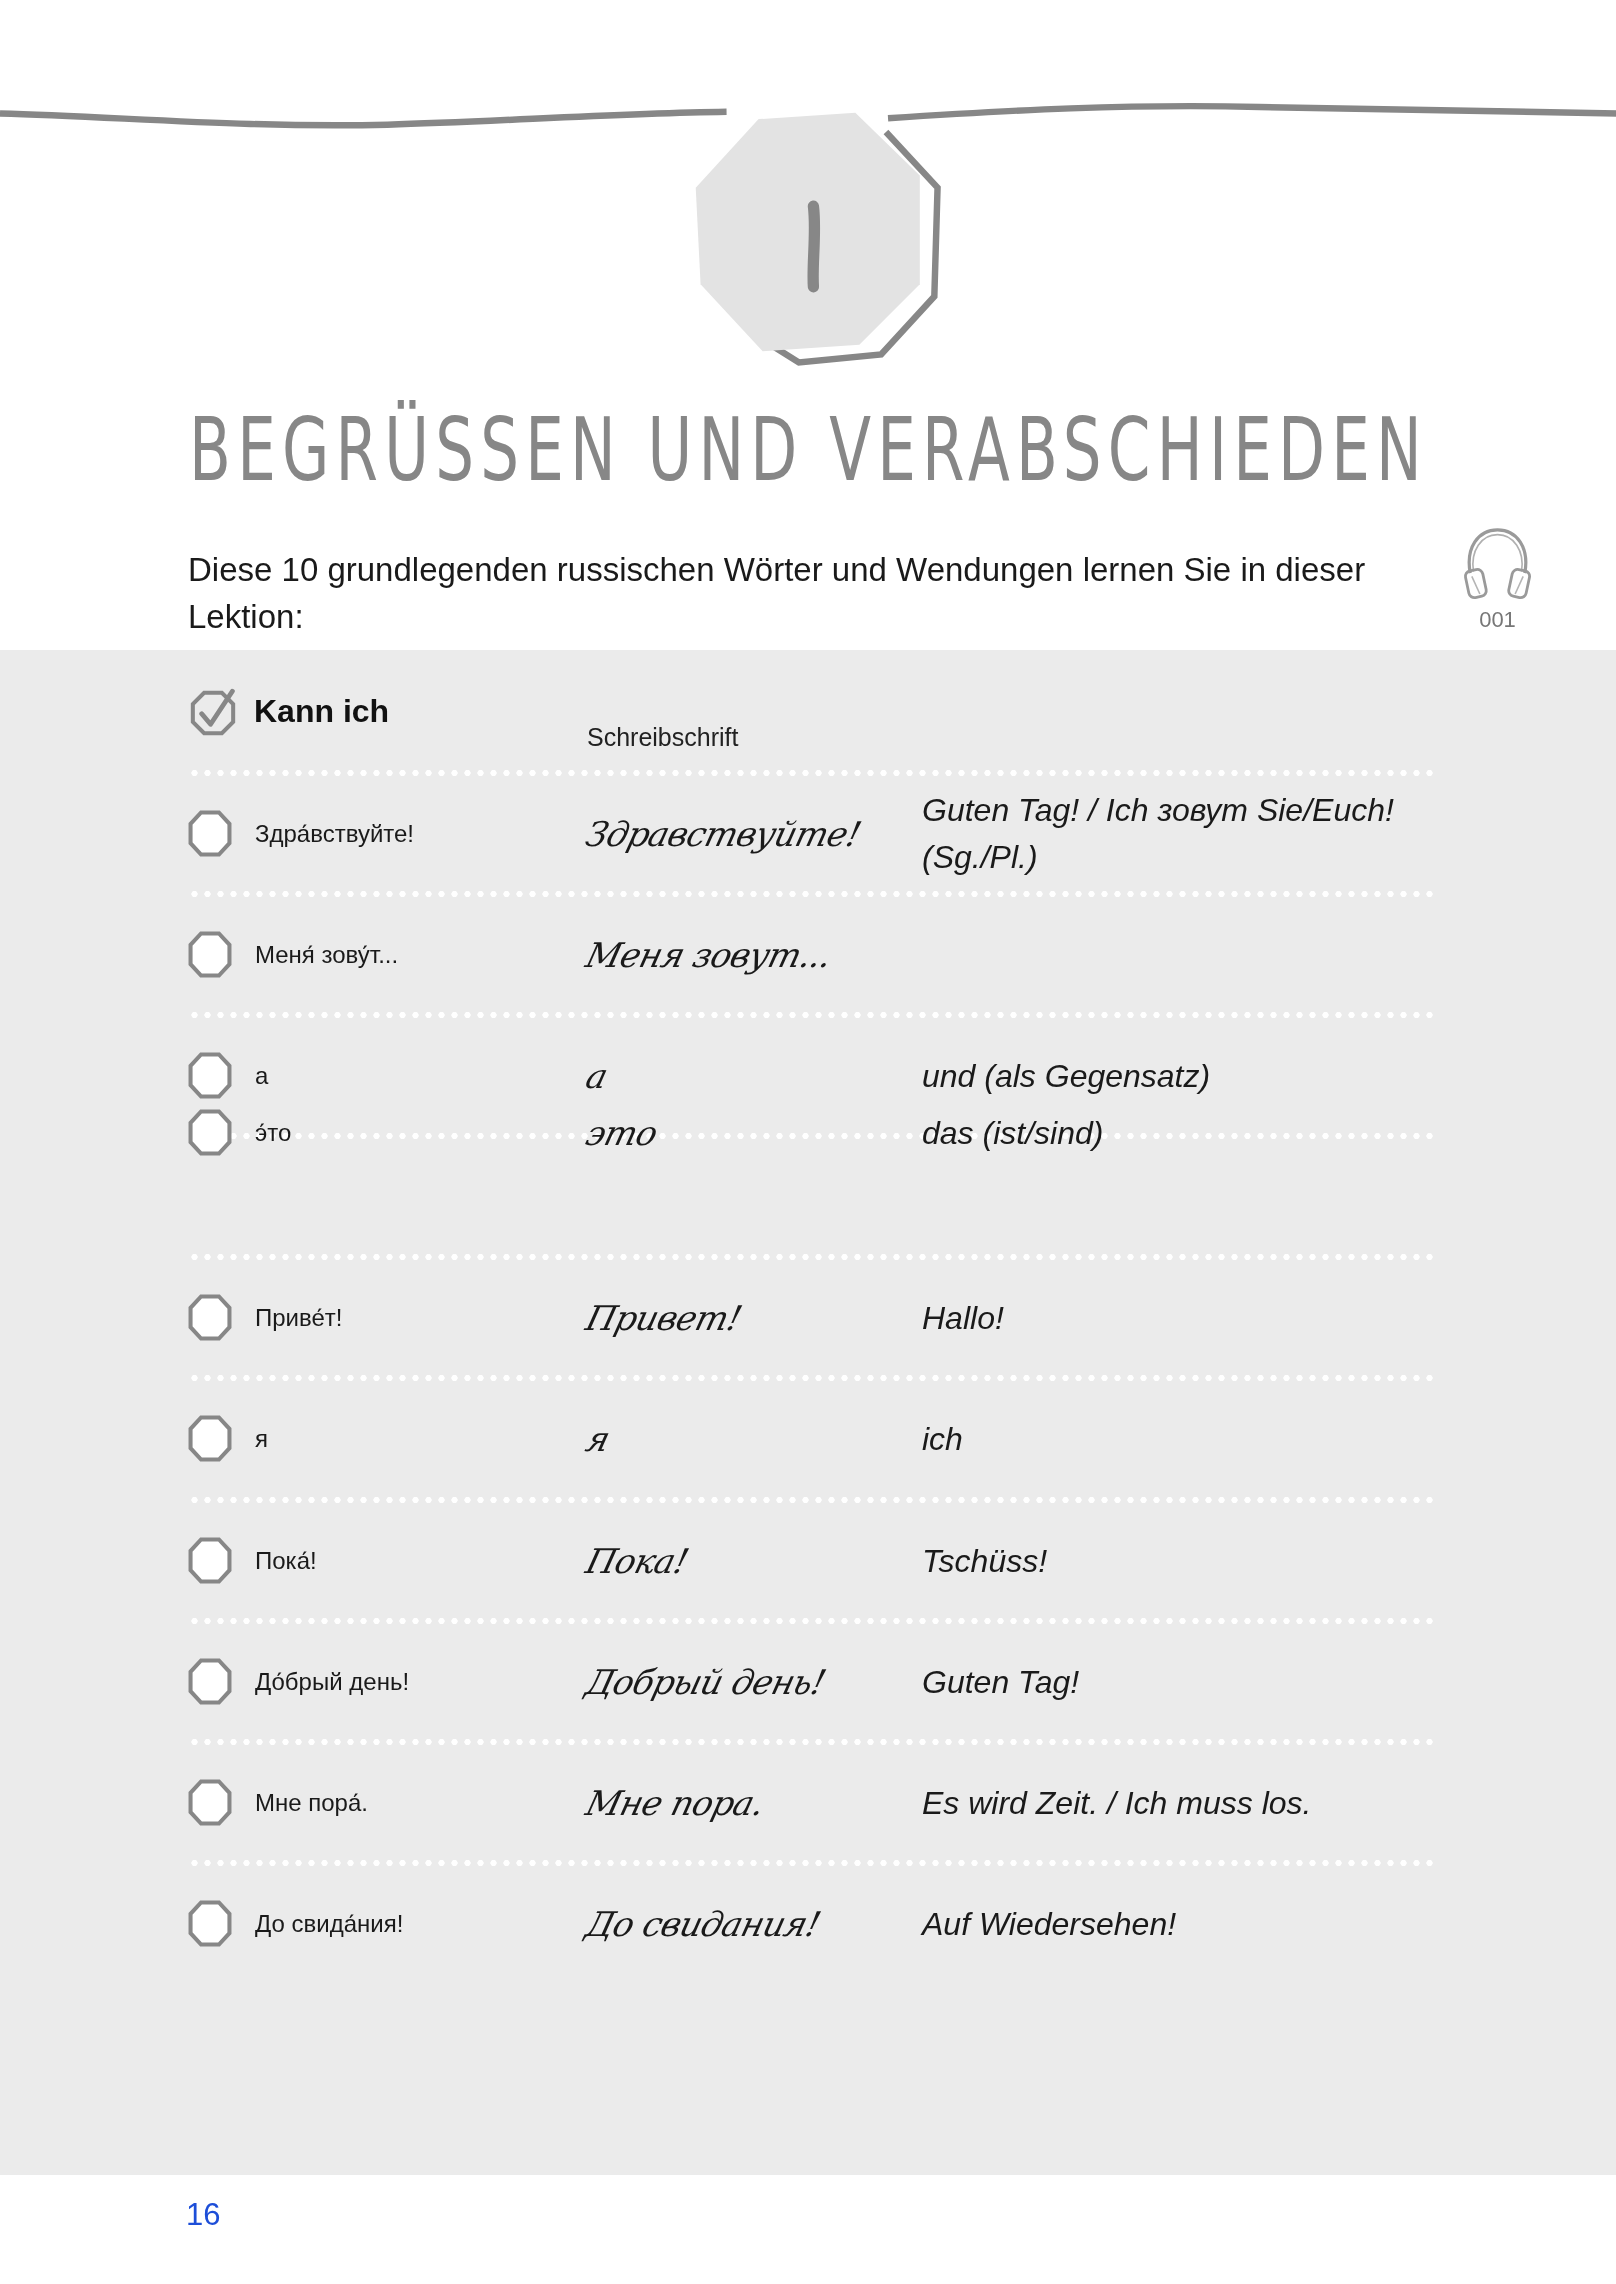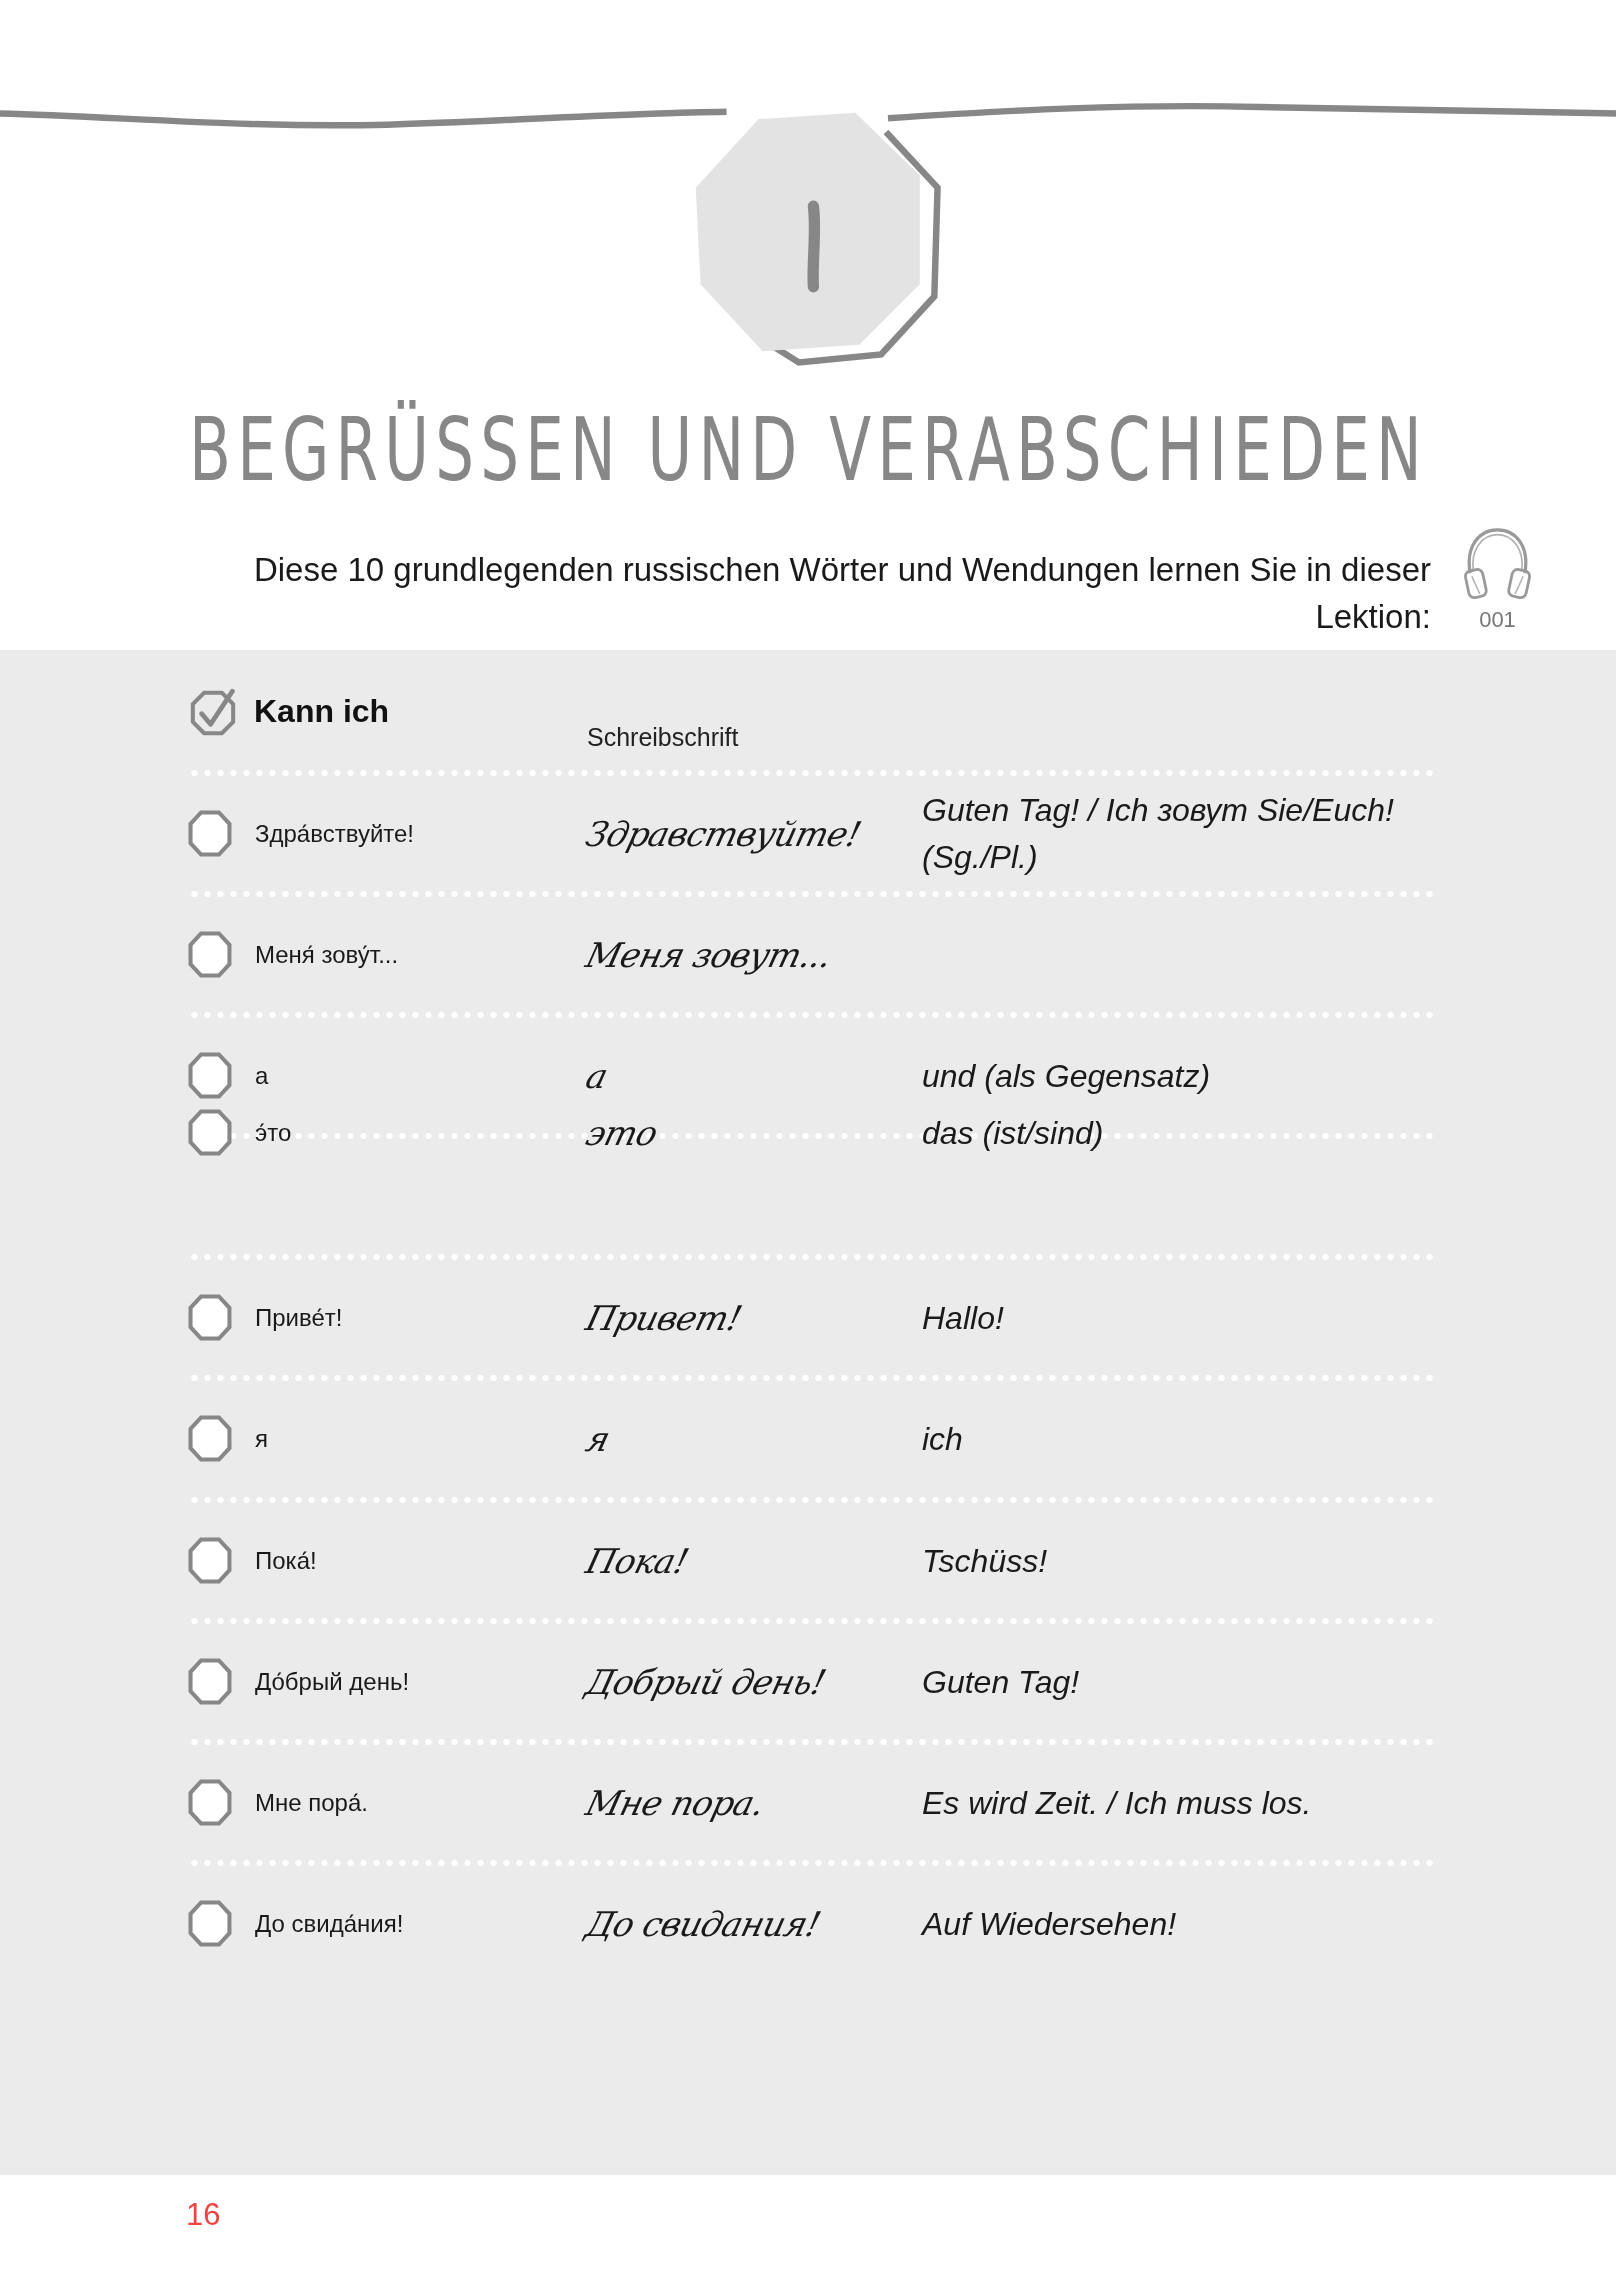--- a/index.html
+++ b/index.html
@@ -14,21 +14,21 @@
     .title {
       position: absolute; left: 0; top: 394px; width: 1617px; text-align: center;
       font-family: "DejaVu Sans Condensed", "DejaVu Sans", sans-serif;
       font-size: 87px; letter-spacing: 8px; color: #878787; font-weight: normal;
       transform: scaleX(0.78); transform-origin: center;
       text-transform: uppercase; line-height: 113px;
     }
 
     .intro {
       position: absolute; left: 188px; top: 546px; width: 1243px;
-      font-family: "Liberation Sans", sans-serif; font-size: 33px; line-height: 47px; color: #1a1a1a; text-align: right;
+      font-family: "Liberation Sans", sans-serif; font-size: 33px; line-height: 47px; color: #1a1a1a;
     }
 
     .audio { position: absolute; left: 1453px; top: 523px; width: 89px; height: 121px; text-align: center; }
     .audio svg { display: block; margin: 0 auto; }
     .audio-track { font-family: "Liberation Sans", sans-serif; font-size: 22px; color: #777; line-height: 27.4px; margin-top: 1.6px; }
 
     .panel { position: absolute; left: 0; top: 650px; width: 1617px; height: 1525px; background: #ebebeb; }
 
     .header-row { position: absolute; left: 188px; top: 686px; width: 1251px; height: 81px; }
     .kann-icon { position: absolute; left: 0; top: 1.6px; width: 50px; height: 50px; }
@@ -59,21 +59,21 @@
       font-size: 34px; color: #1a1a1a; white-space: nowrap; letter-spacing: -0.8px;
     }
     .de {
       position: absolute; left: 734px; top: 50%; transform: translateY(-50%);
       font-family: "Liberation Sans", sans-serif; font-style: italic;
       font-size: 32px; line-height: 47px; color: #1a1a1a; width: 517px;
     }
 
     .page-number {
       position: absolute; left: 186px; top: 2197px; font-family: "Liberation Sans", sans-serif;
-      font-size: 31px; color: #ef4444;
+      font-size: 31px; color: #1d4ed8;
     }
   </style>
 </head>
 <body>
 
 <svg class="top-line" viewBox="0 0 2003 80" width="1617" height="65">
   <path d="M0 30 C 150 34, 300 48, 480 44 C 620 40, 760 30, 900 28" fill="none" stroke="#878787" stroke-width="8"></path>
   <path d="M1100 36 C 1250 26, 1400 18, 1560 22 C 1700 24, 1850 28, 2003 30" fill="none" stroke="#878787" stroke-width="8"></path>
 </svg>
 

